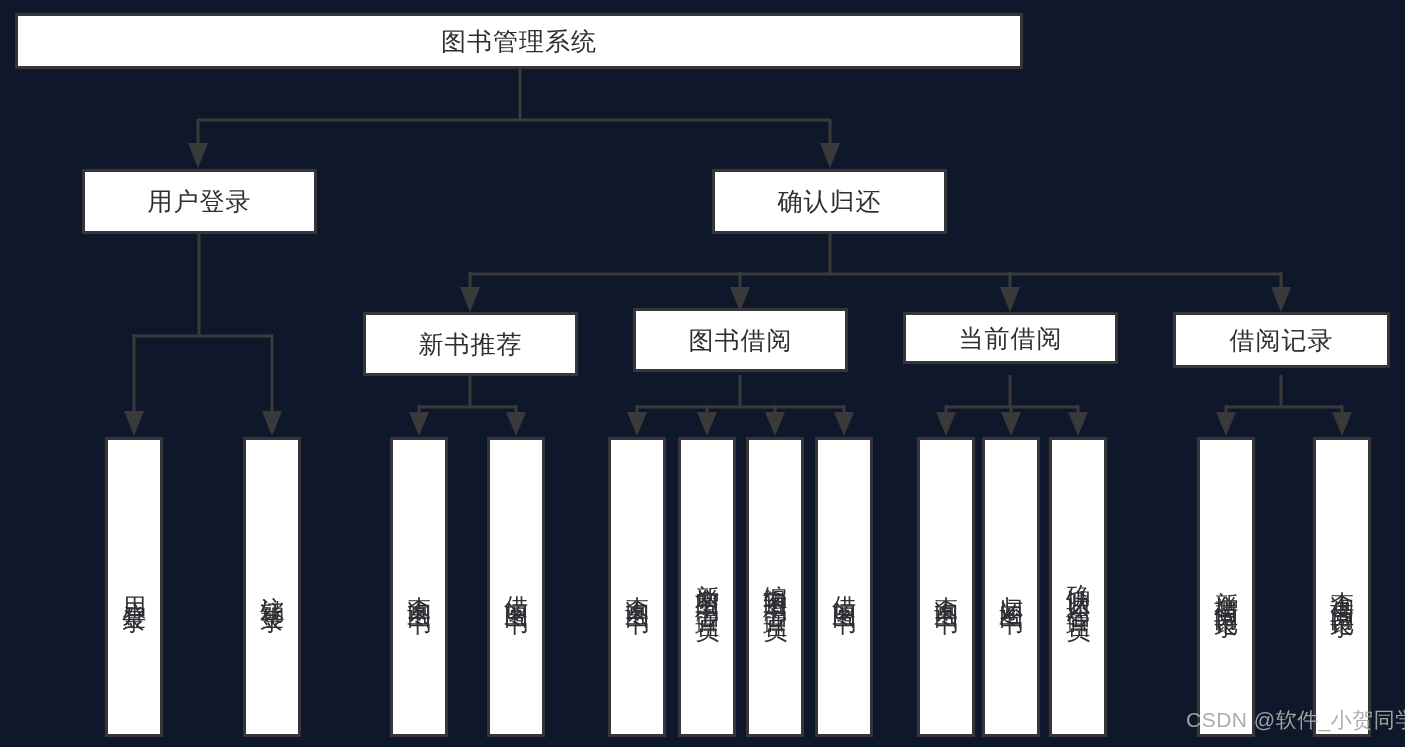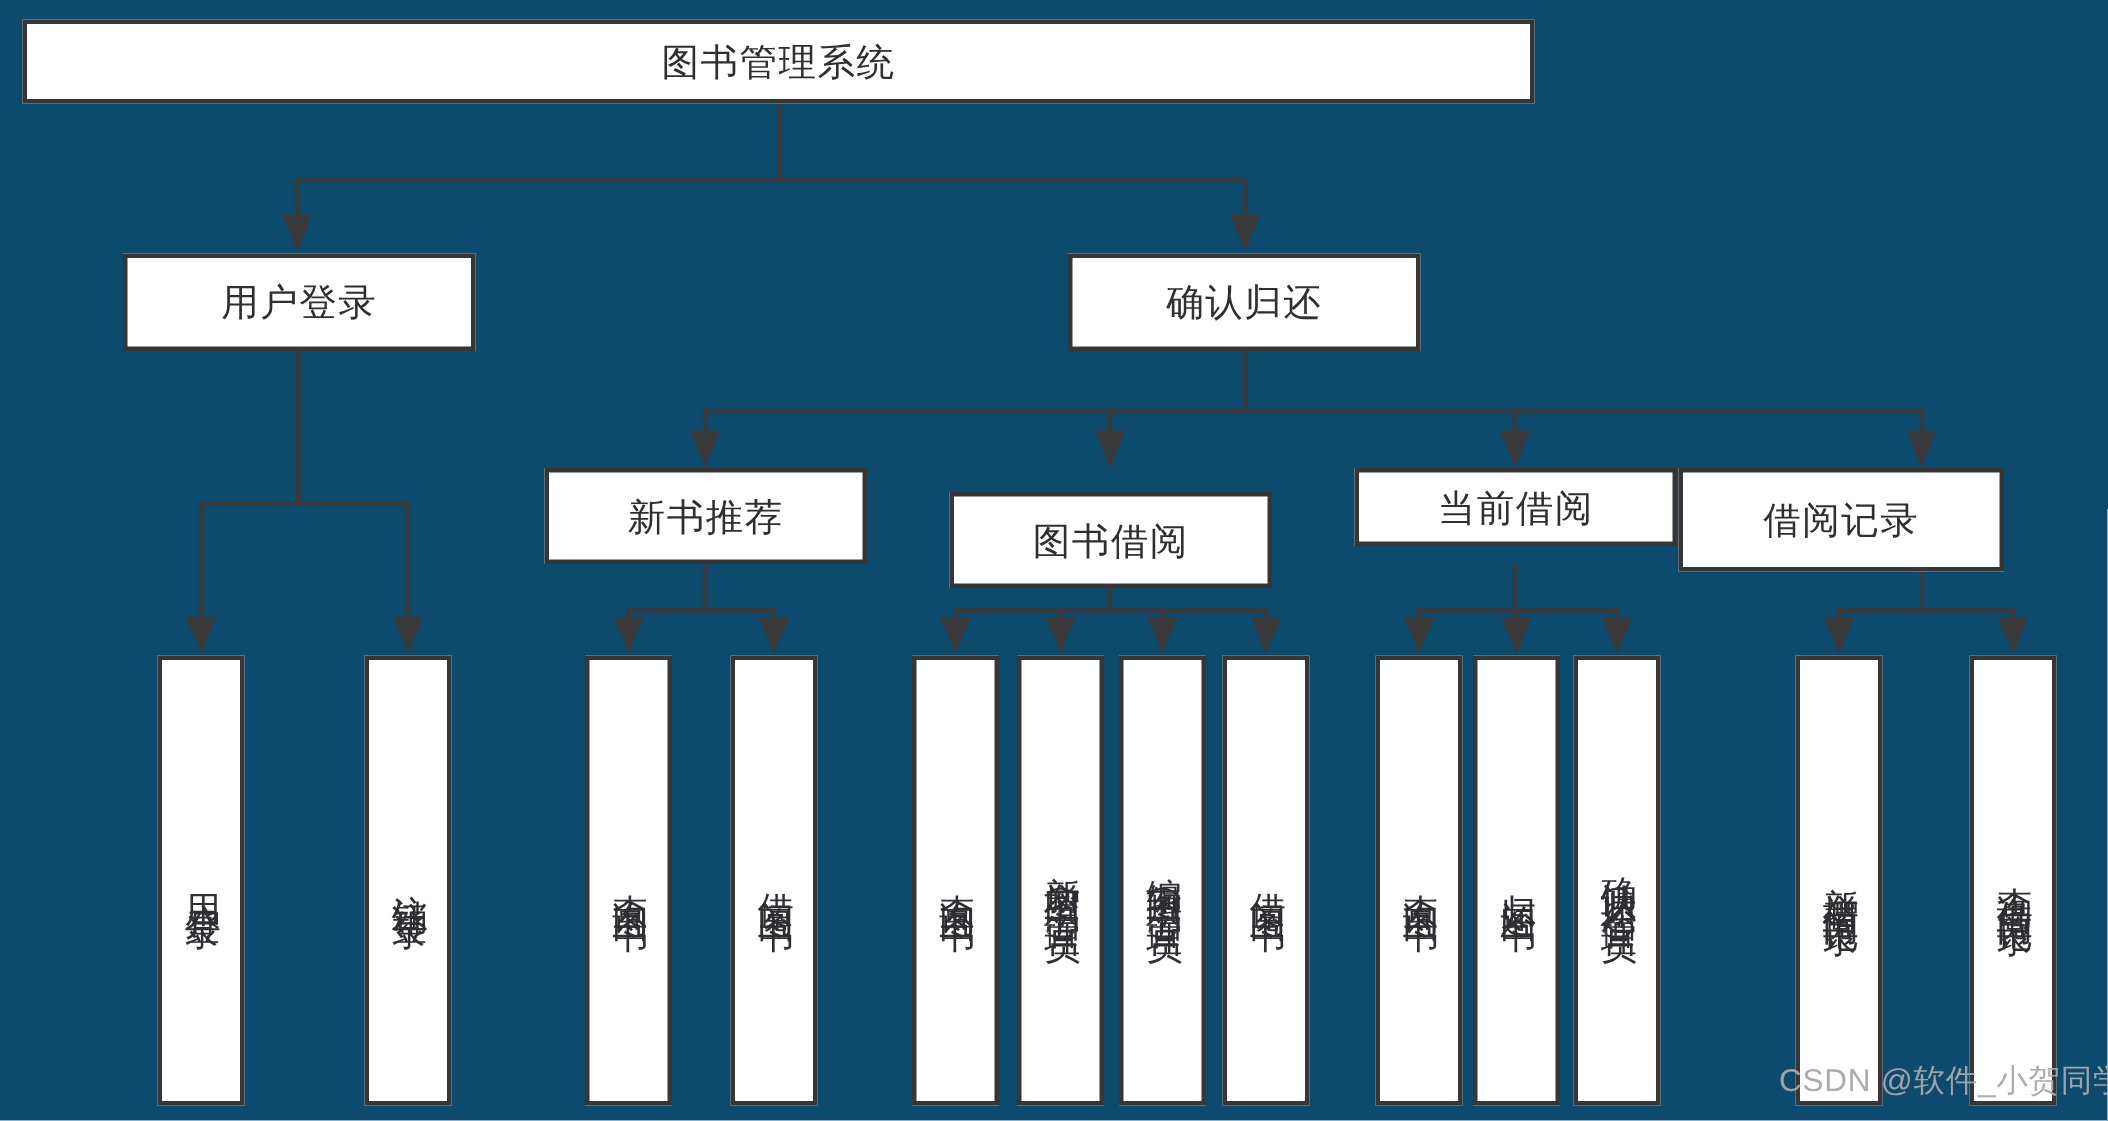--- a/index.html
+++ b/index.html
@@ -1,20 +1,20 @@
 <!DOCTYPE html>
 <html><head>
 <meta charset="utf-8">
 <style>
   html, body { margin: 0; padding: 0; background: #ffffff; }
   .canvas {
     position: relative;
     width: 1405px;
     height: 747px;
-    background: #0c4a6e;
+    background: #0f172a;
     font-family: "Liberation Sans", "DejaVu Sans", sans-serif;
     overflow: hidden;
   }
   .connectors {
     position: absolute;
     left: 0; top: 0;
     width: 1405px; height: 747px;
     z-index: 0;
   }
   .node {
@@ -100,27 +100,27 @@
   <div class="node hnode" style="left:82px; top:169px; width:235px; height:65px;">
     <span>用户登录</span>
   </div>
   <div class="node hnode" style="left:712px; top:169px; width:235px; height:65px;">
     <span>确认归还</span>
   </div>
 
   <div class="node hnode" style="left:363px; top:312px; width:215px; height:64px;">
     <span>新书推荐</span>
   </div>
-  <div class="node hnode" style="left:633px; top:328px; width:215px; height:64px;">
+  <div class="node hnode" style="left:633px; top:308px; width:215px; height:64px;">
     <span>图书借阅</span>
   </div>
   <div class="node hnode" style="left:903px; top:312px; width:215px; height:52px;">
     <span>当前借阅</span>
   </div>
-  <div class="node hnode" style="left:1119px; top:312px; width:217px; height:69px;">
+  <div class="node hnode" style="left:1173px; top:312px; width:217px; height:56px;">
     <span>借阅记录</span>
   </div>
 
   <div class="node vnode" style="left:105px; top:437px; width:58px; height:300px;">
     <span class="vlabel">用户登录</span>
   </div>
   <div class="node vnode" style="left:243px; top:437px; width:58px; height:300px;">
     <span class="vlabel">注销登录</span>
   </div>
 

